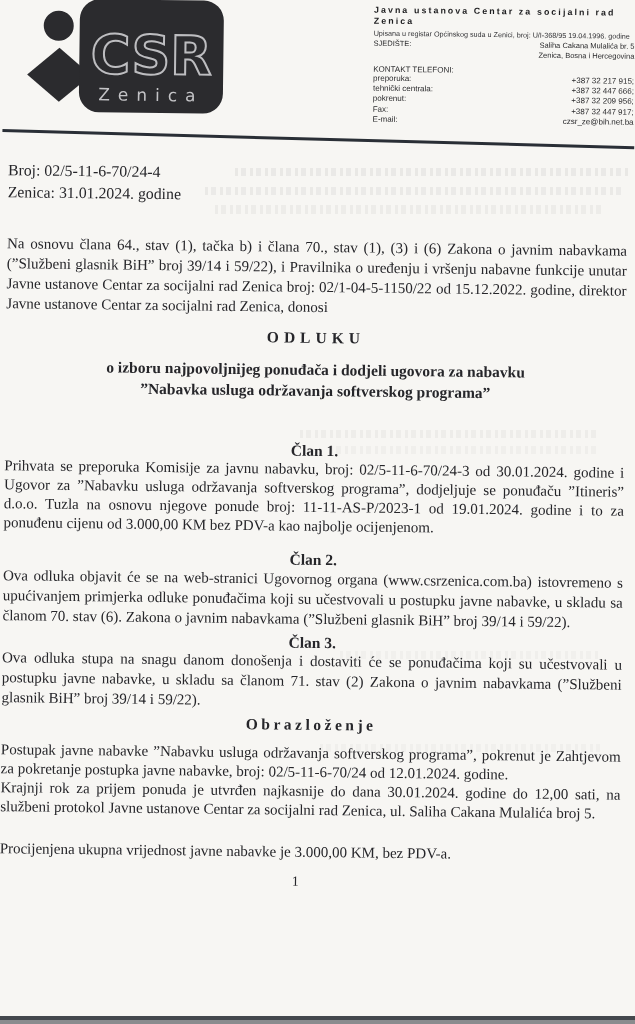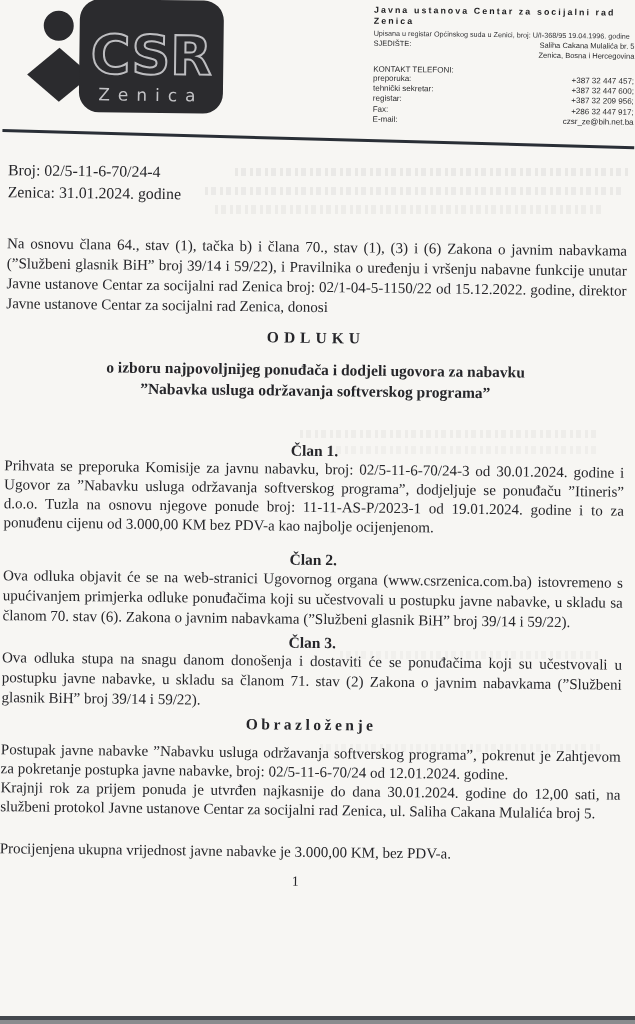--- a/index.html
+++ b/index.html
@@ -79,33 +79,33 @@
       <div class="seatrow">
         <span>SJEDIŠTE:</span>
         <span class="addr">
           <span>Saliha Cakana Mulalića br. 5</span><br>
           <span>Zenica, Bosna i Hercegovina</span>
         </span>
       </div>
       <div class="contacts-label">KONTAKT TELEFONI:</div>
       <div class="crow">
         <span>preporuka:</span>
-        <span class="v">+387 32 447 457;</span>
+        <span class="v">+387 32 217 915;</span>
       </div>
       <div class="crow">
-        <span>tehnički sekretar:</span>
-        <span class="v">+387 32 447 600;</span>
+        <span>tehnički centrala:</span>
+        <span class="v">+387 32 447 666;</span>
       </div>
       <div class="crow">
-        <span>registar:</span>
+        <span>pokrenut:</span>
         <span class="v">+387 32 209 956;</span>
       </div>
       <div class="crow">
         <span>Fax:</span>
-        <span class="v">+286 32 447 917;</span>
+        <span class="v">+387 32 447 917;</span>
       </div>
       <div class="crow">
         <span>E-mail:</span>
         <span class="v">czsr_ze@bih.net.ba</span>
       </div>
     </div>
 
     <div class="divider"></div>
 
     <div class="doc ref" style="top:163px">

